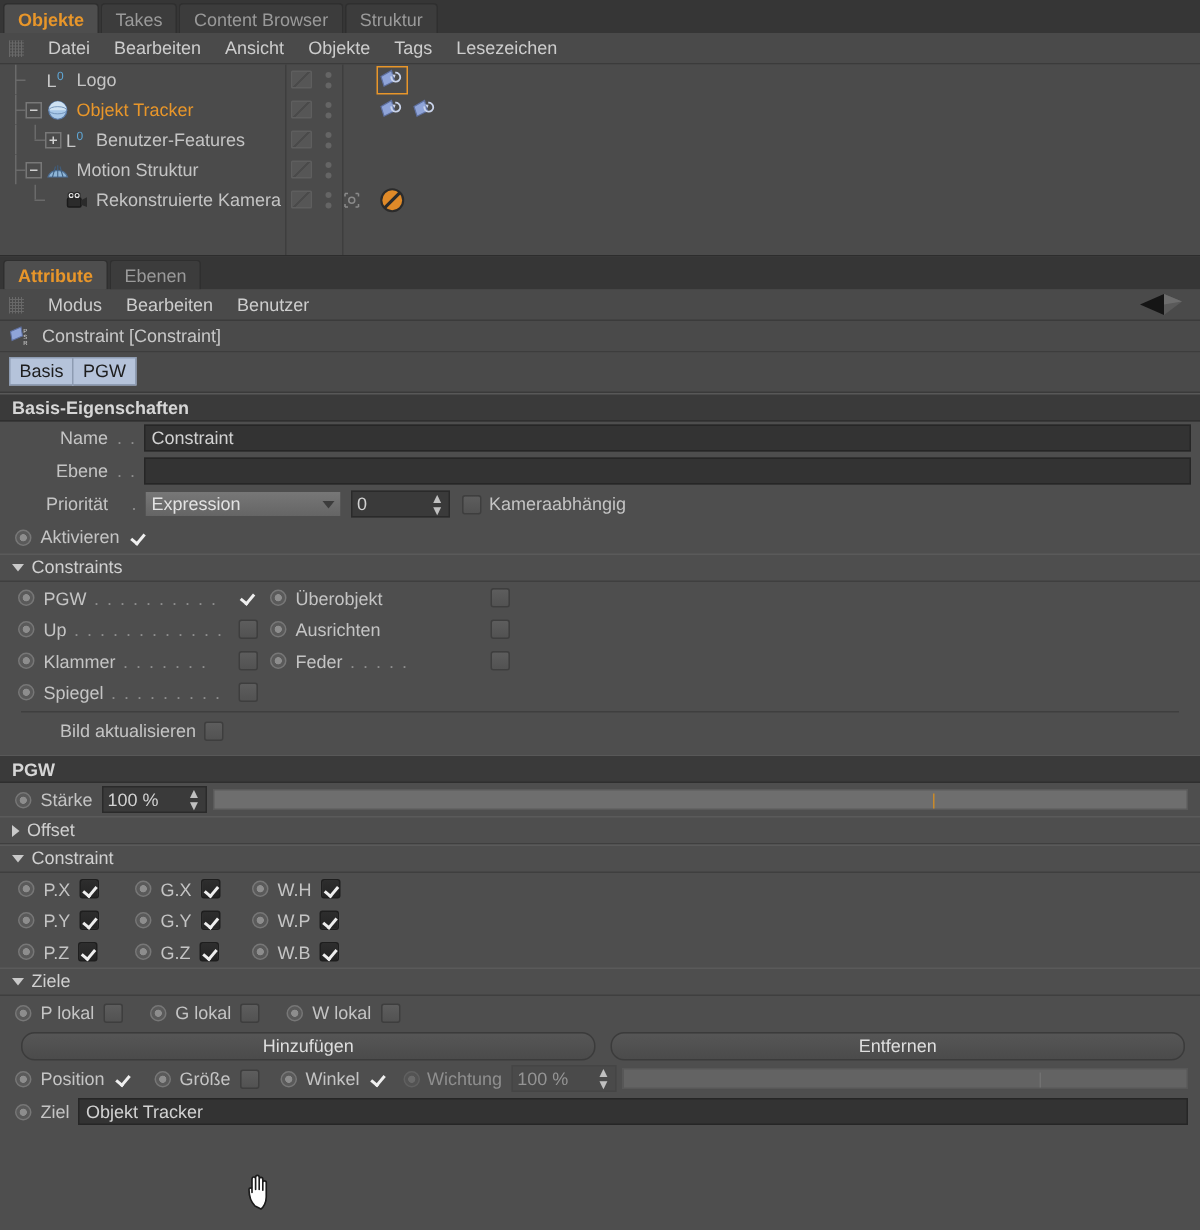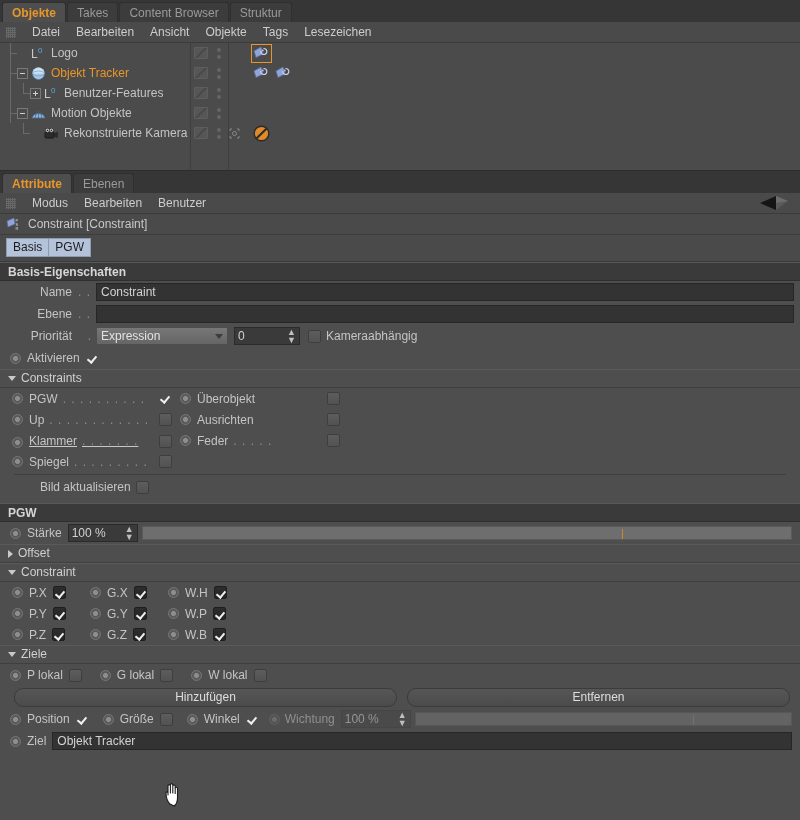--- a/index.html
+++ b/index.html
@@ -384,21 +384,21 @@
         <div class="om-row">
           <div class="om-name">
             <div class="treelines">
               <span class="ind tee"></span>
             </div>
             <span class="expander"></span>
             <span class="obj-icon"><svg width="17" height="15" viewBox="0 0 17 15">
                 <path d="M2 12 A7 7 0 0 1 15 12 Z" fill="#8fb6d8" stroke="#4e6f95" stroke-width="0.8"></path>
                 <path d="M5 12 L7 5 M8.5 12 L8.5 4.2 M12 12 L10 5" stroke="#3f5f80" stroke-width="0.7" fill="none"></path>
               </svg></span>
-            <span class="obj-label">Motion Objekte</span>
+            <span class="obj-label">Motion Struktur</span>
           </div>
           <div class="om-cols">
             <span class="col-vis"></span>
             <span class="col-dots">
               <i></i>
               <i></i>
             </span>
             <span class="col-xtra"></span>
             <span class="tagzone"></span>
           </div>
@@ -543,21 +543,21 @@
           <span class="chk"></span>
         </div>
         <div style="display: flex; align-items: center; width: 160px; margin-left: 8px;">
           <span class="radio"></span>
           <span style="margin-left: 6px; font-size: 12px; color: rgb(196, 196, 196); white-space: nowrap; text-align: center;">Ausrichten</span>
           <span class="dots" style="flex: 1 1 0%; margin: 0px 5px; font-size: 12px; overflow: hidden; white-space: nowrap;"></span>
           <span class="chk"></span>
         </div>
       </div>
       <div class="row" style="height: 21px;">
-        <div style="display: flex; align-items: flex-end; width: 160px; margin-left: 6px; text-decoration: underline;">
+        <div style="display: flex; align-items: center; width: 160px; margin-left: 6px;">
           <span class="radio"></span>
           <span style="margin-left: 6px; font-size: 12px; color: rgb(196, 196, 196); white-space: nowrap;">Klammer</span>
           <span class="dots" style="flex: 1 1 0%; margin: 0px 5px; font-size: 12px; overflow: hidden; white-space: nowrap;">. . . . . . .</span>
           <span class="chk"></span>
         </div>
         <div style="display: flex; align-items: center; width: 160px; margin-left: 8px;">
           <span class="radio"></span>
           <span style="margin-left: 6px; font-size: 12px; color: rgb(196, 196, 196); white-space: nowrap;">Feder</span>
           <span class="dots" style="flex: 1 1 0%; margin: 0px 5px; font-size: 12px; overflow: hidden; white-space: nowrap;">. . . . .</span>
           <span class="chk"></span>

